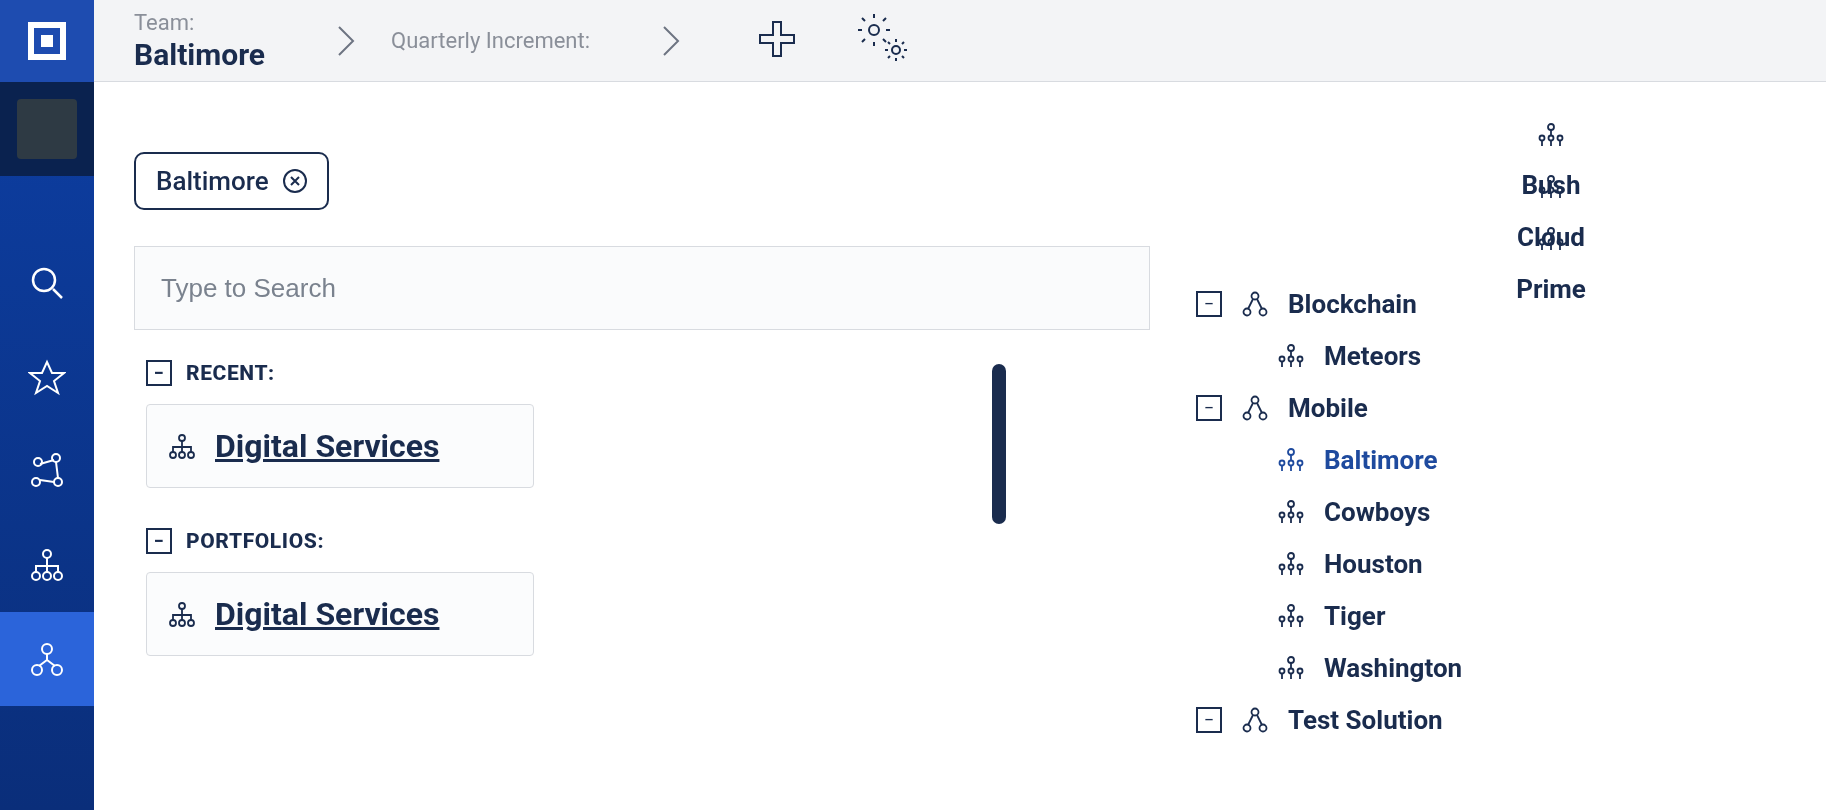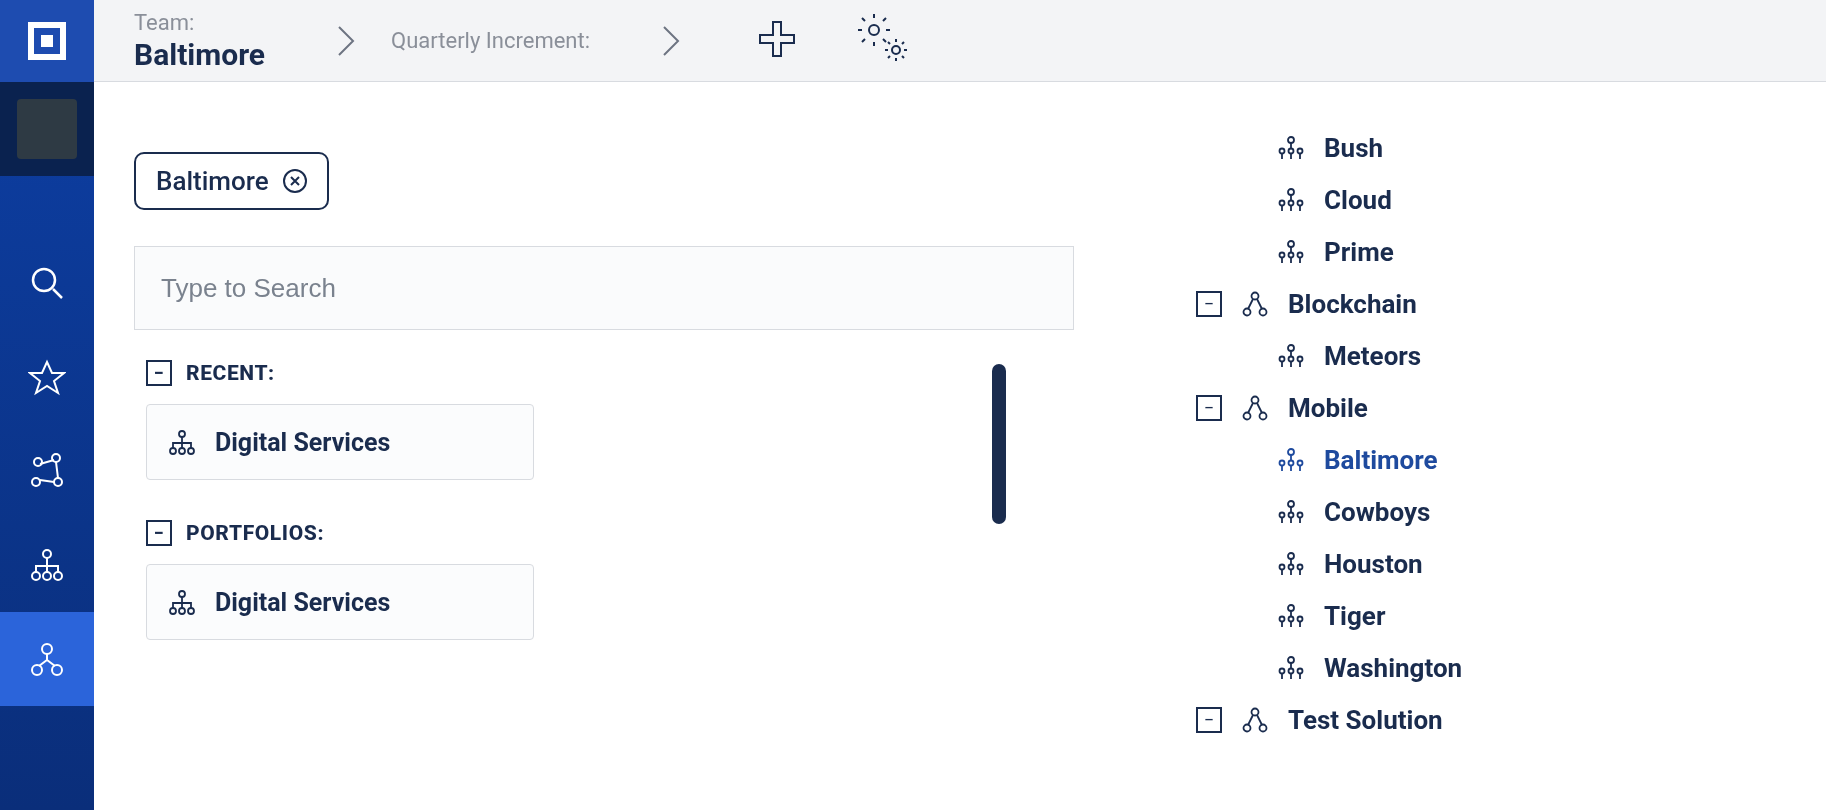--- a/index.html
+++ b/index.html
@@ -73,21 +73,21 @@
     display:inline-flex;align-items:center;gap:14px;
     border:2px solid var(--navy-text);border-radius:10px;
     padding:12px 20px;font-size:26px;font-weight:500;color:var(--navy-text);
     cursor:pointer;
   }
   .chip .x{
     width:24px;height:24px;border:2px solid var(--navy-text);border-radius:50%;
     display:inline-flex;align-items:center;justify-content:center;font-size:16px;line-height:1;
   }
   .search-box{
-    margin-top:36px;width:940px;height:84px;
+    margin-top:36px;width:1016px;height:84px;
     border:1px solid var(--grey-border);background:#FAFBFC;
     display:flex;align-items:center;padding:0 24px;
   }
   .search-box input{
     border:none;background:transparent;outline:none;
     font-size:26px;color:var(--navy-text);width:100%;
   }
   .search-box input::placeholder{color:#7A828E;}
   .scroll-area{position:relative;margin-top:30px;width:870px;}
   .scrollbar-thumb{
@@ -101,33 +101,33 @@
   .collapse-box{
     width:26px;height:26px;border:2px solid var(--navy-text);
     display:flex;align-items:center;justify-content:center;font-size:18px;line-height:1;
     cursor:pointer;
   }
   .card-item{
     width:388px;border:1px solid var(--grey-border);background:#FBFCFD;
     padding:22px 20px;border-radius:4px;margin-left:12px;
     display:flex;align-items:center;gap:18px;cursor:pointer;
   }
-  .card-item .label{font-size:25px;font-weight:700;color:var(--navy-text);}
+  .card-item .label{font-size:32px;font-weight:700;color:var(--navy-text);text-decoration:underline;}
   
   .main-right{
     position:absolute;right:0;top:82px;width:640px;bottom:0;
     padding-top:40px;background:var(--white);
   }
   .tree-row{
     display:flex;align-items:center;gap:18px;height:52px;cursor:pointer;
   }
   .tree-row .collapse-box{flex:0 0 26px;}
   .tree-label{font-size:26px;font-weight:700;color:var(--navy-text);}
   .tree-label.selected{color:var(--blue-accent);}
-  .indent-team-orphan{padding-left:90px;}
+  .indent-team-orphan{padding-left:90px;flex-direction:column;}
   .indent-solution{padding-left:10px;}
   .indent-team{padding-left:90px;}
   .tree-row .team-icon, .tree-row .solution-icon{flex:0 0 30px;display:flex;justify-content:center;color:var(--navy-text);}
 </style>
 </head>
 <body>
 
 <div class="nav-rail">
   <div class="logo-box">
     <svg width="44" height="44" viewBox="0 0 44 44">

